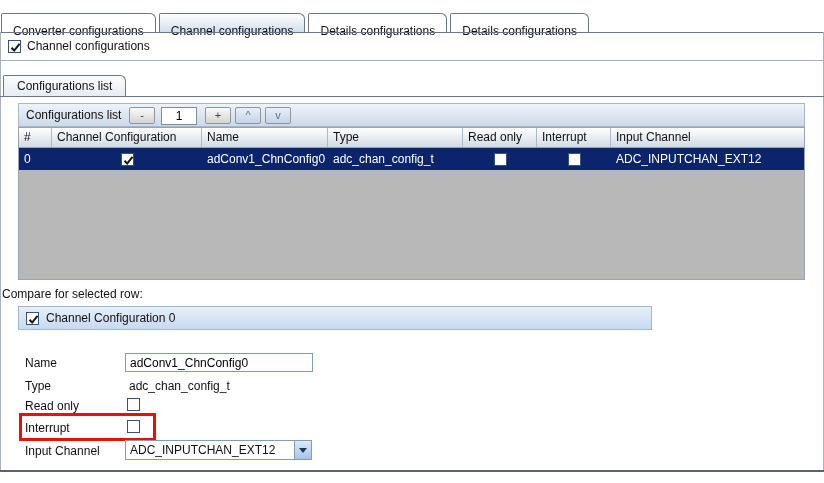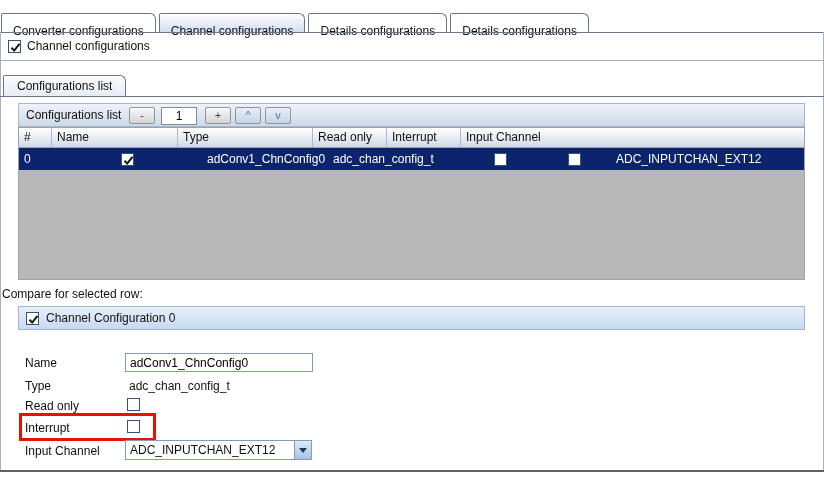--- a/index.html
+++ b/index.html
@@ -199,21 +199,21 @@
   }
 
   
   .details-caption {
     position: absolute;
     left: 2px; top: 287px;
   }
   .group-bar {
     position: absolute;
     left: 18px; top: 306px;
-    width: 787px; height: 24px;
+    width: 634px; height: 24px;
     background: linear-gradient(#e7f0fa, #c7daf0);
     border: 1px solid #9fb6d4;
     display: flex;
     align-items: center;
     gap: 7px;
     padding-left: 7px;
   }
   .frm-label { position: absolute; white-space: nowrap; }
   .lbl-name      { left: 25px; top: 356px; }
   .lbl-type      { left: 25px; top: 379px; }
@@ -315,20 +315,21 @@
     <div class="tool-btn btn-minus">-</div>
     <input class="count-input" type="text" value="1" style="">
     <div class="tool-btn btn-plus">+</div>
     <div class="tool-btn arrow btn-up">^</div>
     <div class="tool-btn arrow btn-down">v</div>
   </div>
 
   <div class="table">
     <div class="thead">
       <div class="th c0"><span>#</span></div>
+      <div class="th c1"><span>Channel Configuration</span></div>
       <div class="th c2"><span>Name</span></div>
       <div class="th c3"><span>Type</span></div>
       <div class="th c4"><span>Read only</span></div>
       <div class="th c5"><span>Interrupt</span></div>
       <div class="th c6"><span>Input Channel</span></div>
     </div>
     <div class="trow">
       <div class="td c0">0</div>
       <div class="td c1 center">
         <span class="cb">

